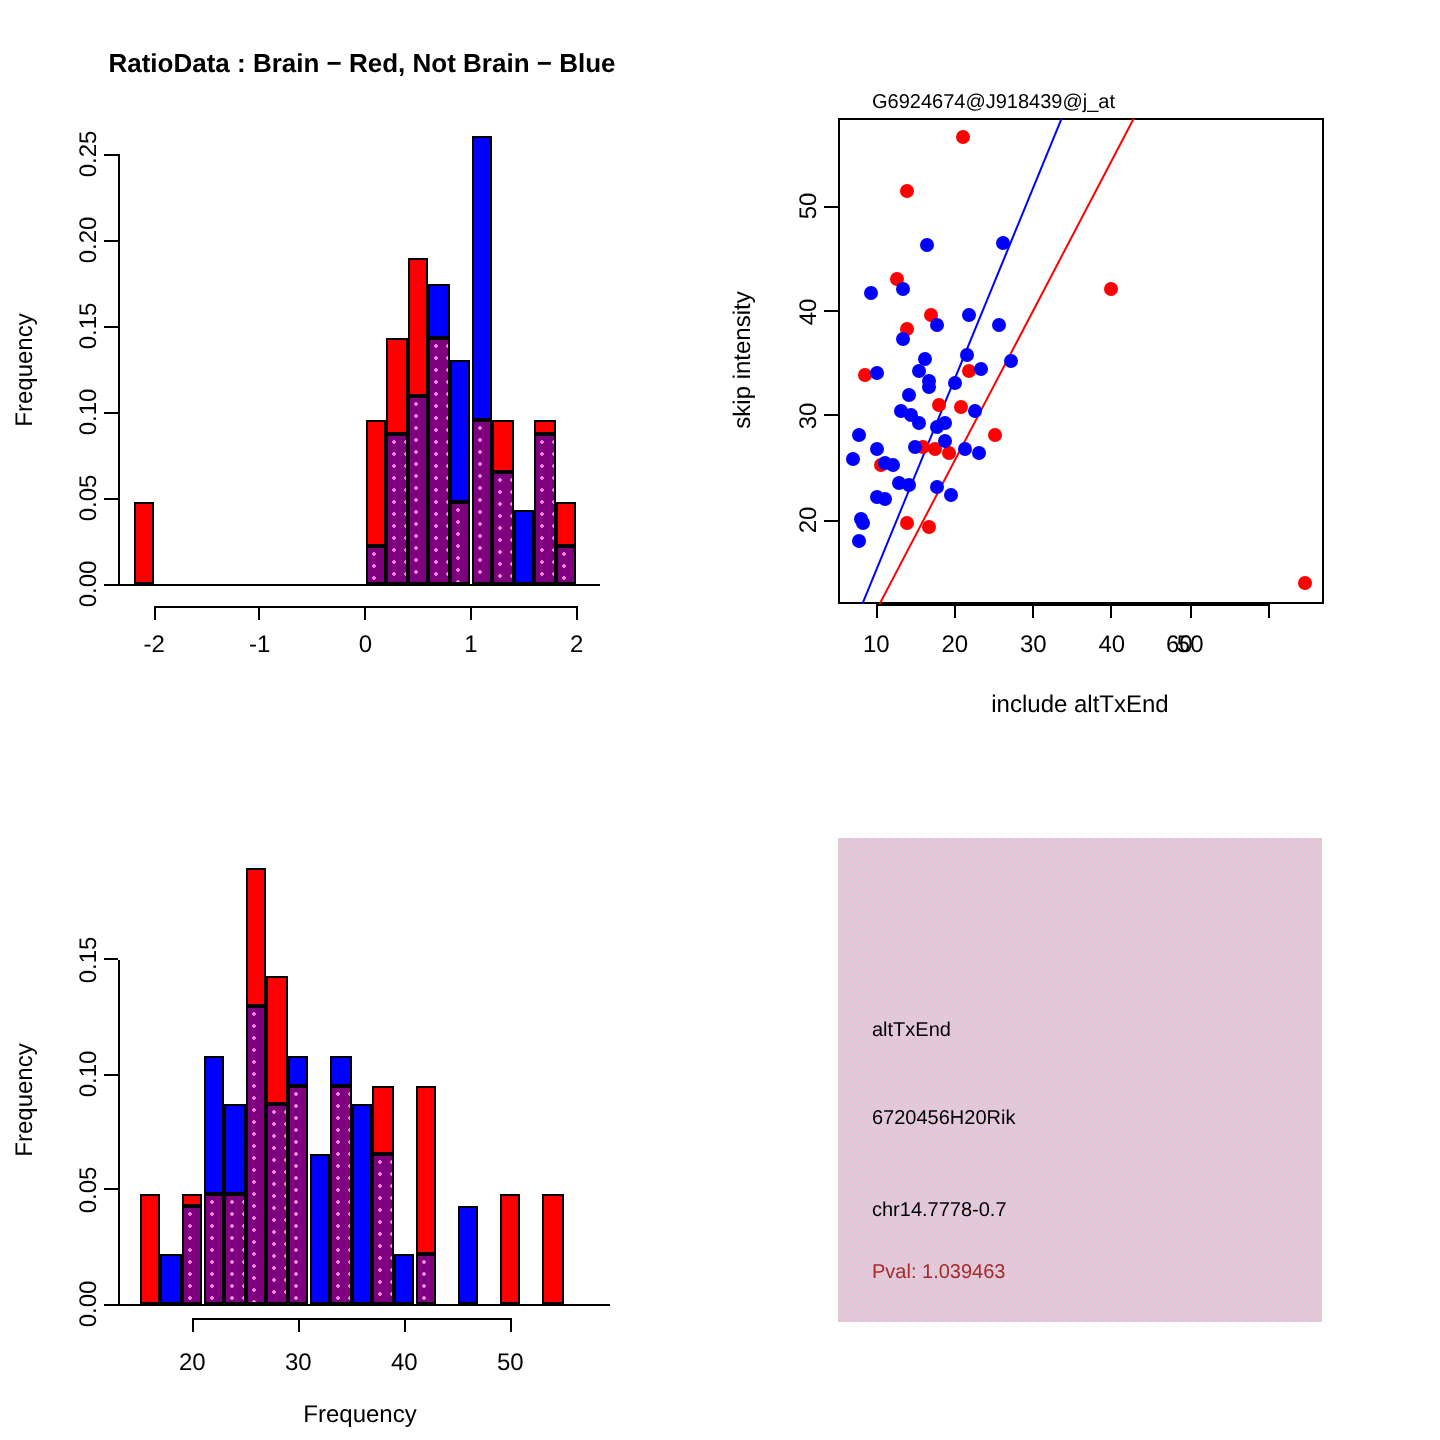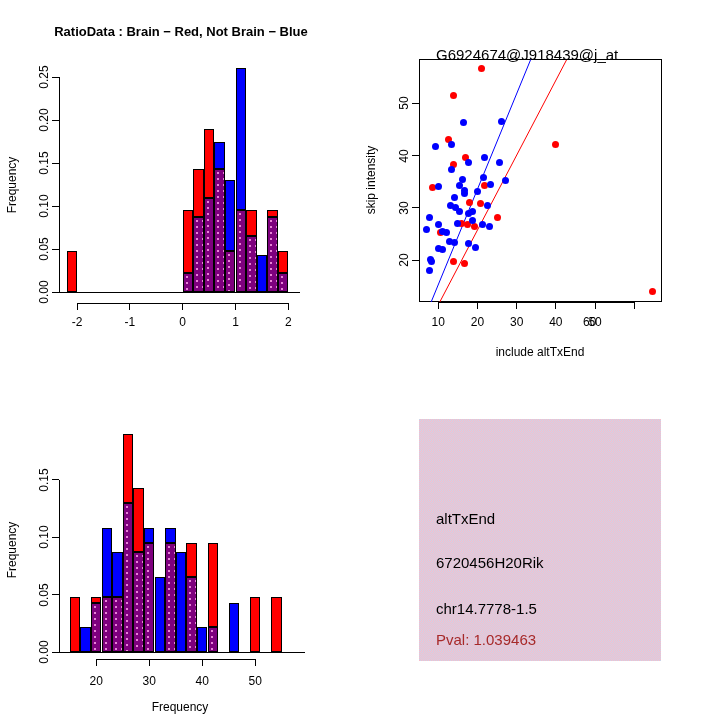--- a/index.html
+++ b/index.html
@@ -5,21 +5,21 @@
   html,body{margin:0;padding:0;background:#fff;}
   #canvas{position:relative;width:720px;height:720px;background:#ffffff;overflow:hidden;
           font-family:"Liberation Sans",sans-serif;}
   .title{position:absolute;font-weight:bold;font-size:13px;text-align:center;white-space:nowrap;color:#000;}
   .axis-label{position:absolute;font-size:12px;text-align:center;white-space:nowrap;color:#000;}
   .rot{transform:translate(-50%,-50%) rotate(-90deg);}
   .info-box{position:absolute;left:419px;top:419px;width:242px;height:242px;
             background-color:#e9c4d3;
             background-image:repeating-conic-gradient(#f8bcca 0% 25%, #ccd4e8 0% 50%);
             background-size:2px 2px;}
-  .info-line{position:absolute;font-size:15px;white-space:nowrap;color:#000;}
+  .info-line{position:absolute;font-size:10px;white-space:nowrap;color:#000;}
   .tick-label{position:absolute;font-size:12px;white-space:nowrap;color:#000;}
 </style>
 </head>
 <body>
 
 <div id="canvas">
 
   <div class="title" style="left:21px;top:24px;width:320px;">RatioData : Brain − Red, Not Brain − Blue</div>
   <div class="axis-label rot" style="left:12px;top:185px;">Frequency</div>
   <div id="panel-ratio">
@@ -209,17 +209,17 @@
       <div style="position: absolute; left: 207.5px; top: 543.035px; width: 10.6px; height: 83.731px; box-sizing: border-box; border: 1px solid rgb(0, 0, 0); background-color: rgb(255, 0, 0);"></div>
       <div style="position: absolute; left: 228.7px; top: 602.679px; width: 10.6px; height: 49.321px; box-sizing: border-box; border: 1px solid rgb(0, 0, 0); background-color: rgb(0, 0, 255);"></div>
       <div style="position: absolute; left: 249.9px; top: 596.944px; width: 10.6px; height: 55.056px; box-sizing: border-box; border: 1px solid rgb(0, 0, 0); background-color: rgb(255, 0, 0);"></div>
       <div style="position: absolute; left: 271.1px; top: 596.944px; width: 10.6px; height: 55.056px; box-sizing: border-box; border: 1px solid rgb(0, 0, 0); background-color: rgb(255, 0, 0);"></div>
     </div>
 
   <div class="info-box">
     <div class="info-line" style="left:17px;top:465px;margin-top:-419px;margin-left:0;position:absolute;left:17px;top:46px;">G6924674@J918439@j_at</div>
     <div class="info-line" style="left:17px;top:91px;">altTxEnd</div>
     <div class="info-line" style="left:17px;top:135px;">6720456H20Rik</div>
-    <div class="info-line" style="left:17px;top:181px;">chr14.7778-1.5</div>
+    <div class="info-line" style="left:17px;top:181px;">chr14.7778-0.7</div>
     <div class="info-line" style="left: 17px; top: 212px; color: rgb(166, 42, 42);" id="pval-line">Pval: 1.039463</div>
   </div>
 
 </div>
 
 </body></html>

